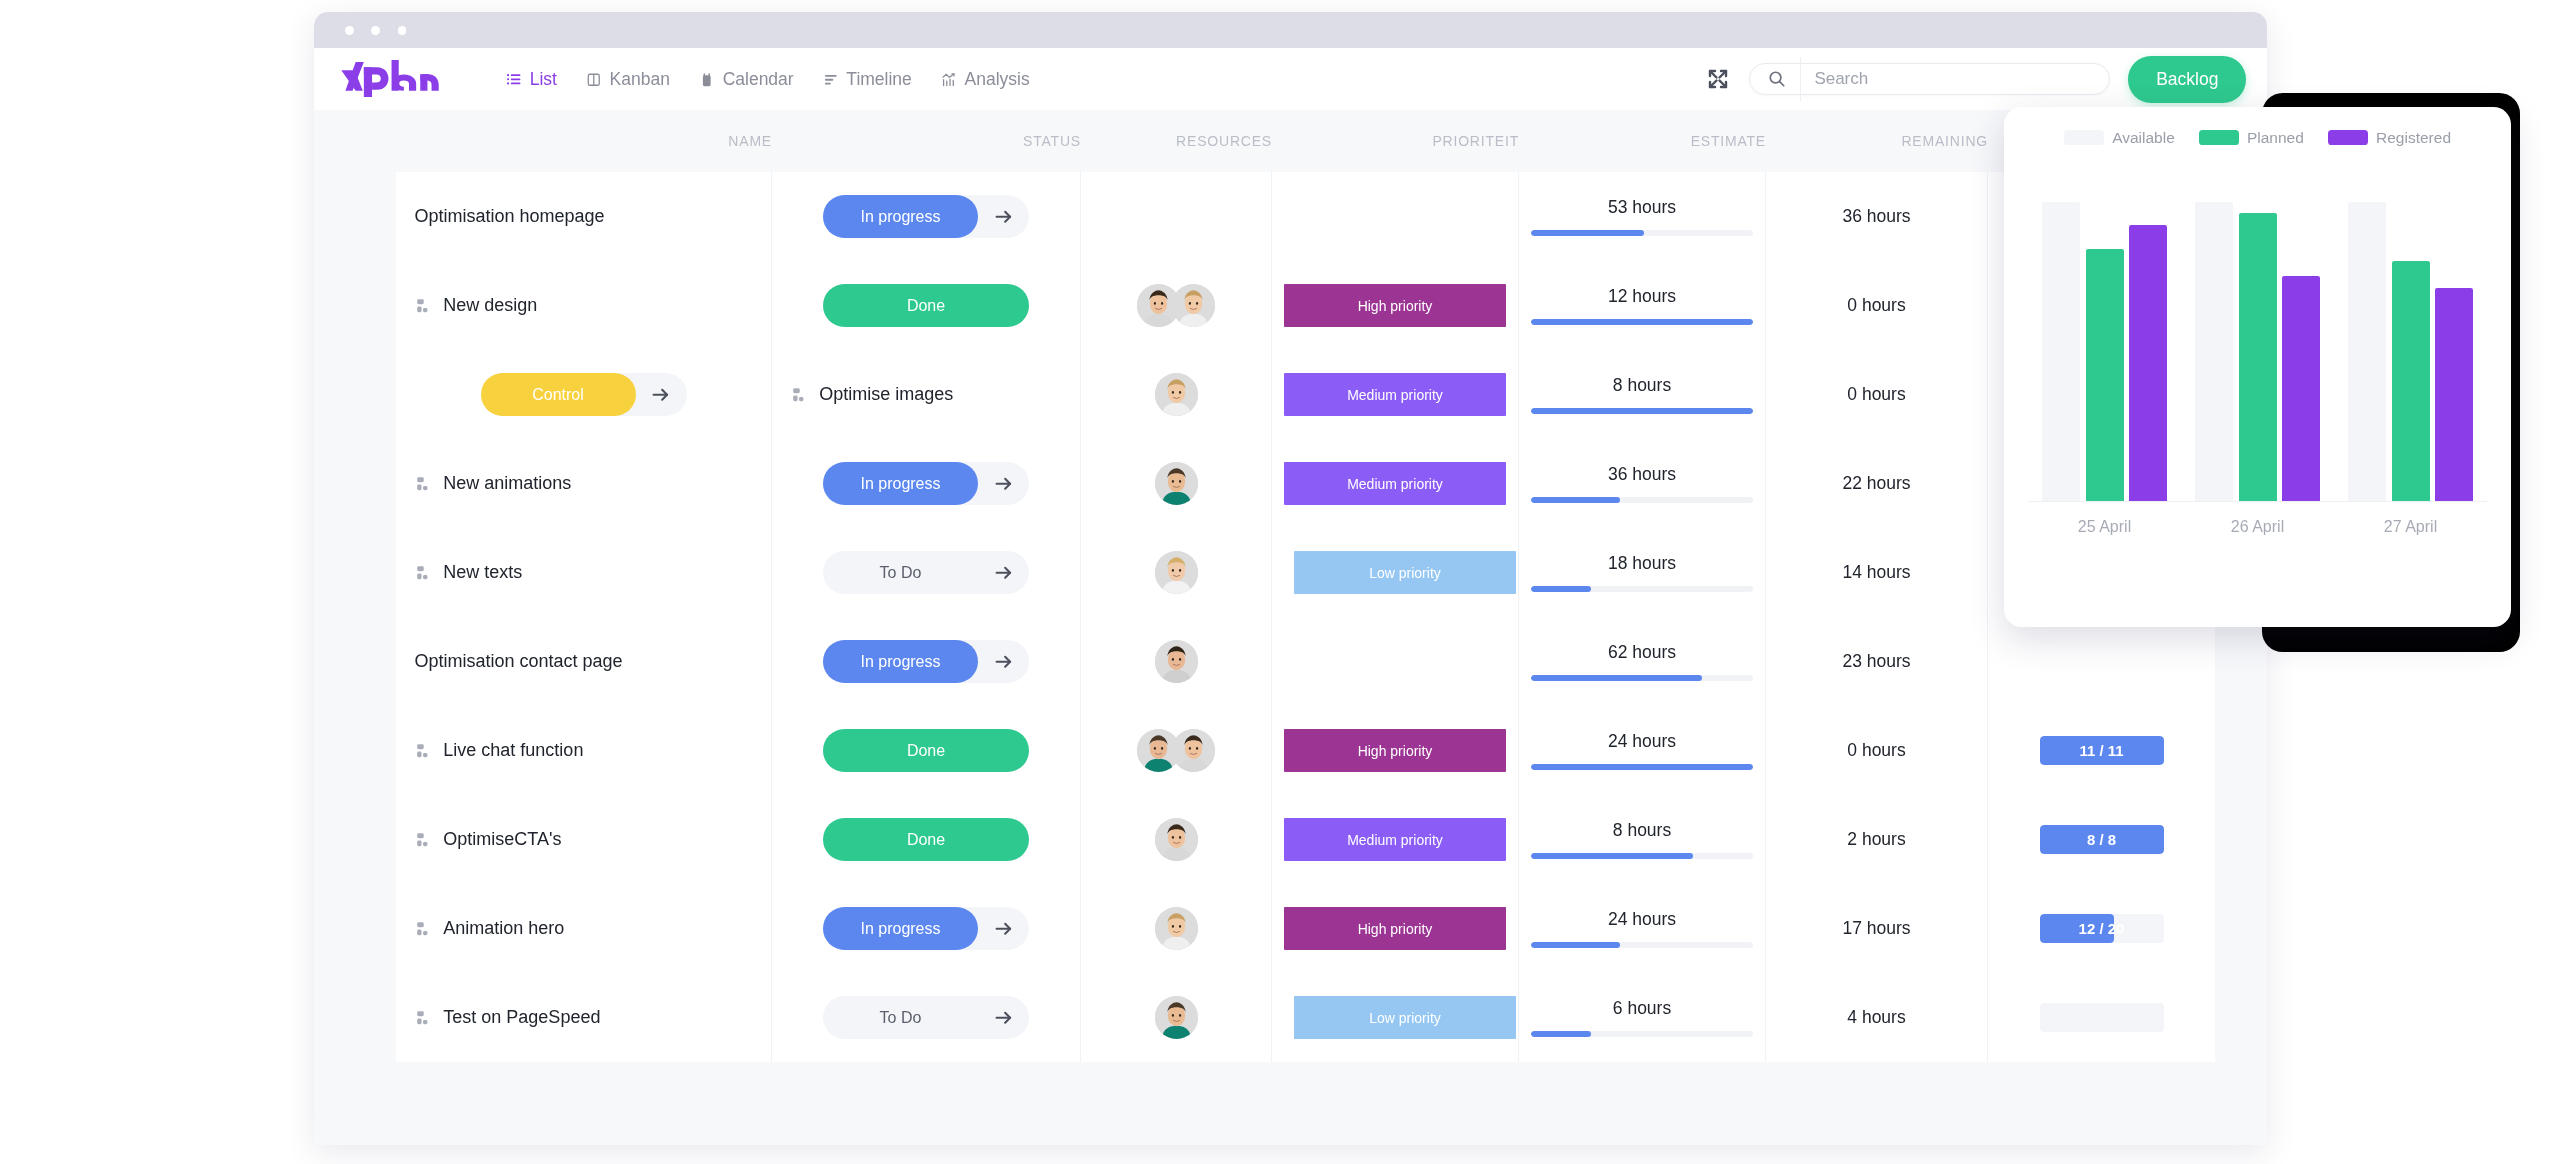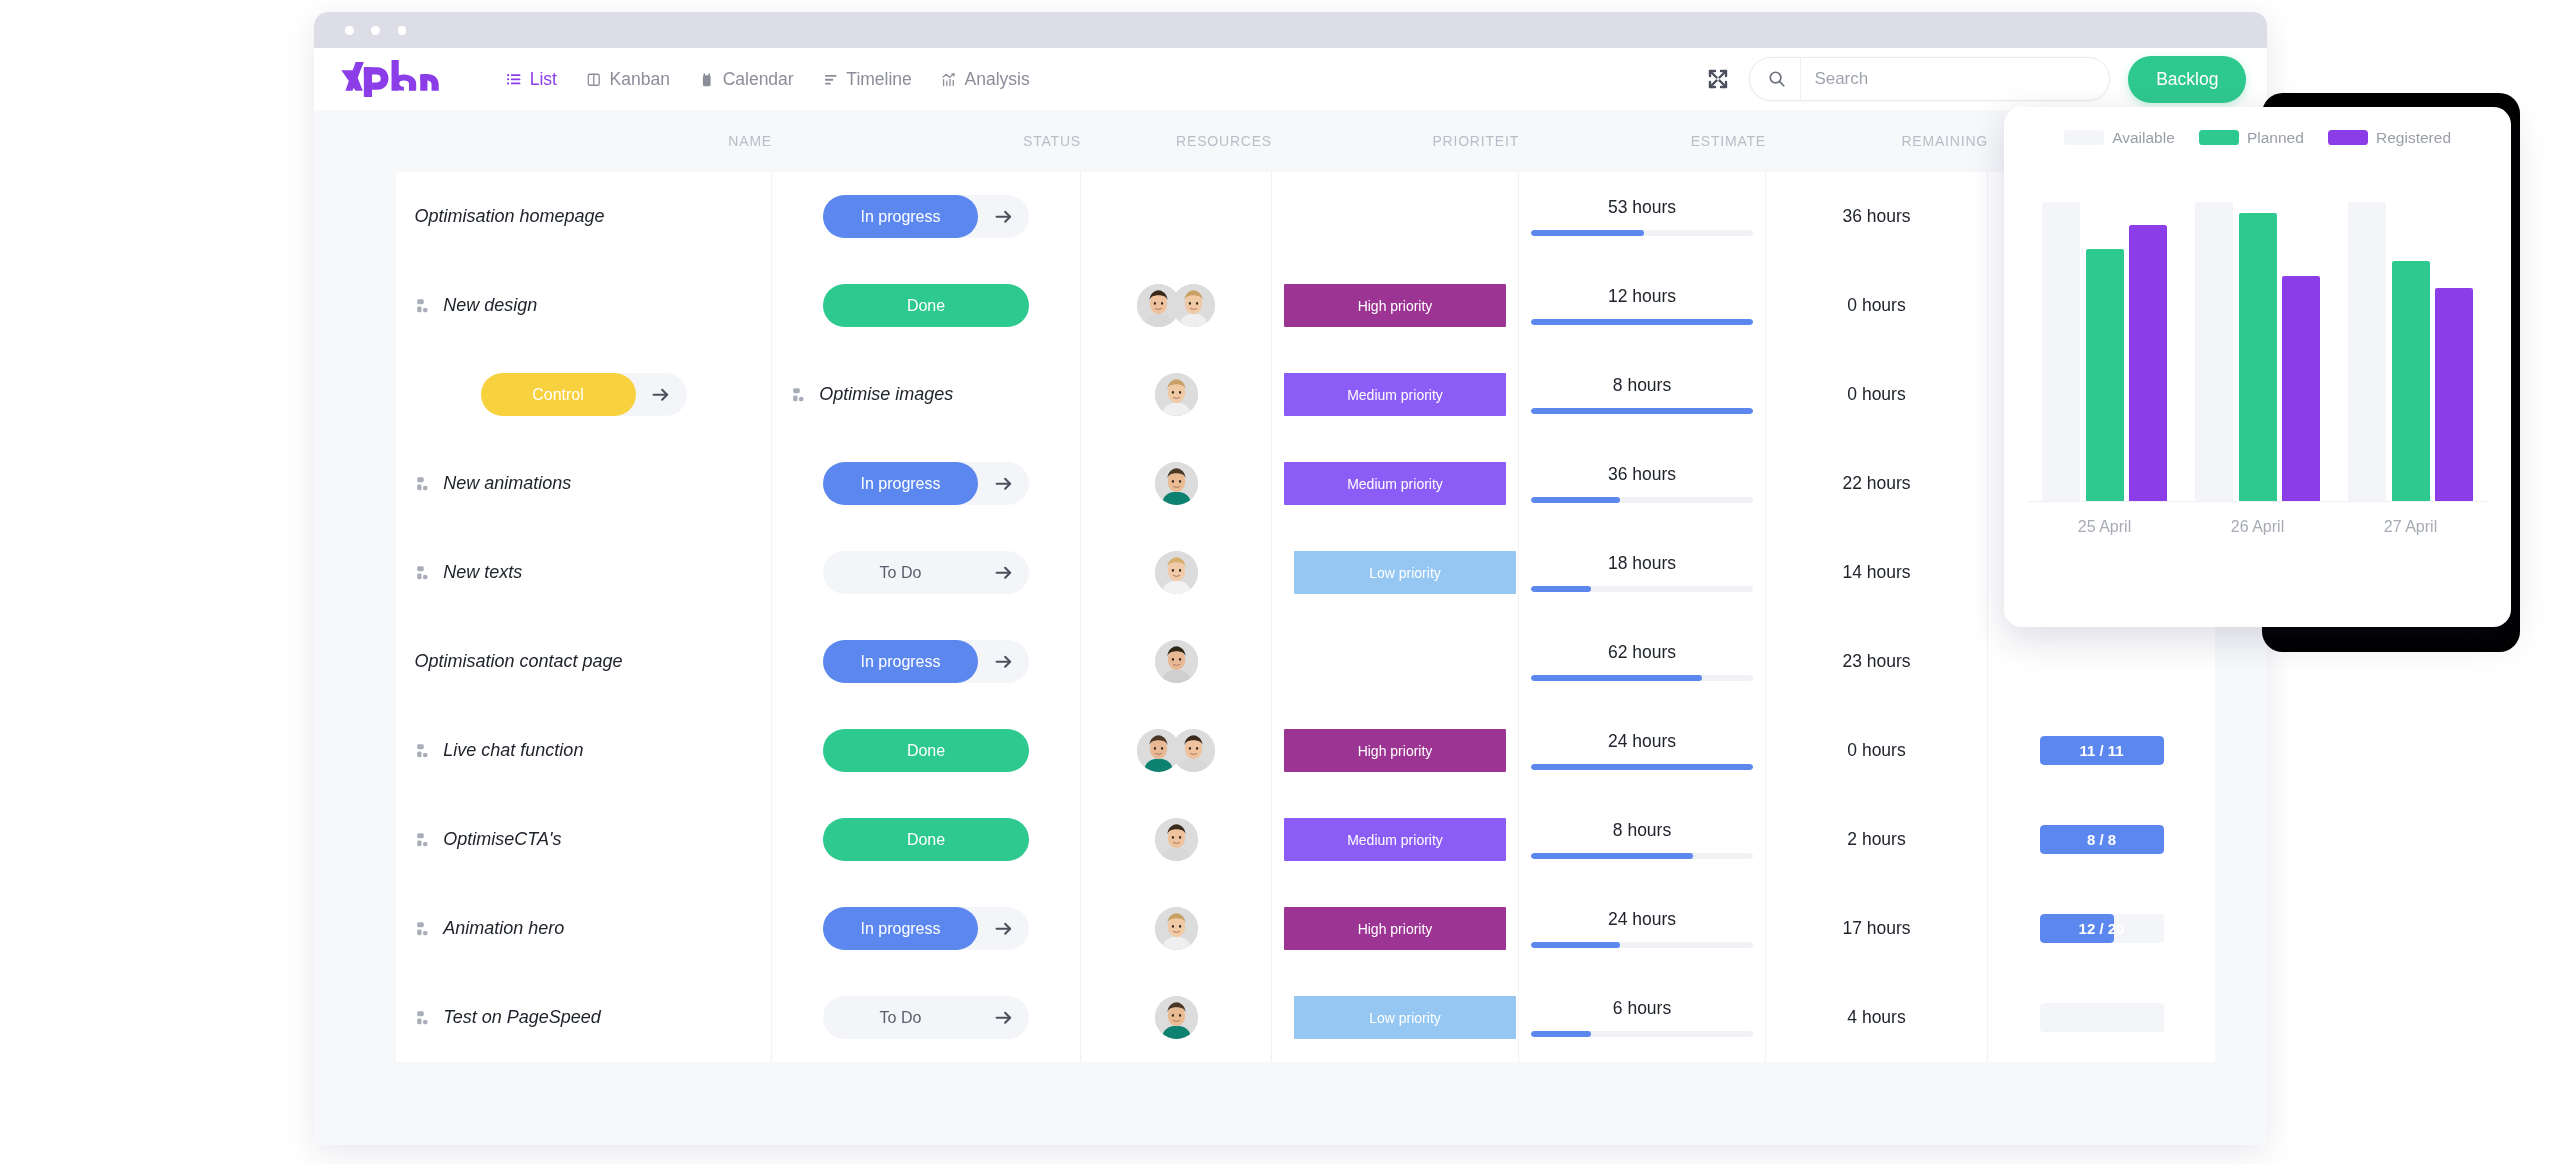--- a/index.html
+++ b/index.html
@@ -40,21 +40,21 @@
     display:flex; align-items:center; gap:7.2px;
     font-size:17.5px; color:#8b8e99; cursor:pointer; white-space:nowrap;
   }
   .nav-item.active{ color:#8b3ee8; }
   .nav-ico{ width:17.5px; height:17.5px; display:flex; align-items:center; justify-content:center; }
 
   .hdr-right{ margin-left:auto; display:flex; align-items:center; gap:18.5px; }
   .expand-ico{ width:24px;height:24px; display:flex;align-items:center;justify-content:center; cursor:pointer;}
 
   .search{
-    width:361px; height:44px; background:#fff; border:1px solid #e9e9f0;
+    width:361px; height:32px; background:#fff; border:1px solid #e9e9f0;
     border-radius:22px; display:flex; align-items:center; padding:0 5.2px 0 17.5px;
     box-shadow:0 1px 3.1px rgba(0,0,0,.03);
   }
   .search .sep{ width:1px; height:44px; background:#eeeef3; margin:0 13.4px 0 13.4px;}
   .search input{
     border:0; outline:0; font-size:17px; color:#3c4049; background:transparent;
     font-family:"Liberation Sans", sans-serif; width:100%;
   }
   .search input::placeholder{ color:#9fa3ae; }
 
@@ -78,21 +78,21 @@
   .tablewrap{ position:relative; margin-left:82px; width:1819px; background:#fff; }
   .row{
     display:grid; grid-template-columns:376px 309px 191px 247px 247px 222px 227px;
     height:89px; align-items:center;
   }
   .cell{ height:89px; display:flex; align-items:center; justify-content:center;
          border-right:1px solid #f1f2f6; position:relative; }
   .cell.name{ justify-content:flex-start; padding-left:18.5px; gap:11.3px; }
   .cell.last{ border-right:0; }
 
-  .taskname{ font-size:18px; color:#20242c; white-space:nowrap;font-style:italic; }
+  .taskname{ font-size:18px; color:#20242c; white-space:nowrap; }
   .sub-ico{ width:17.5px;height:17.5px; flex:0 0 auto; }
 
   .status-pill{
     width:206px; height:43px; border-radius:21.6px; background:#f4f5f8;
     display:flex; align-items:center; position:relative;
   }
   .status-chip{
     height:43px; border-radius:21.6px; display:flex; align-items:center;
     justify-content:center; color:#fff; font-size:16px; white-space:nowrap;
   }

